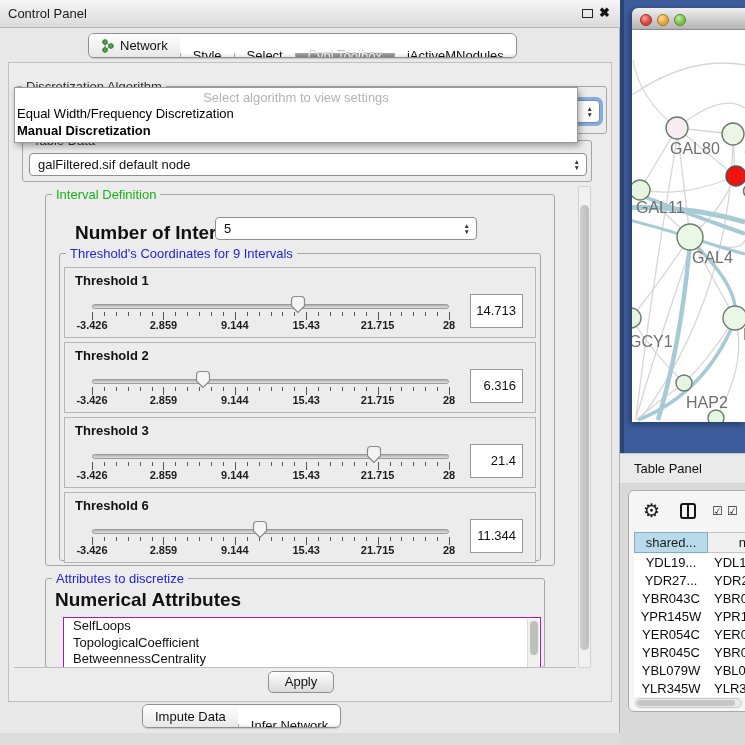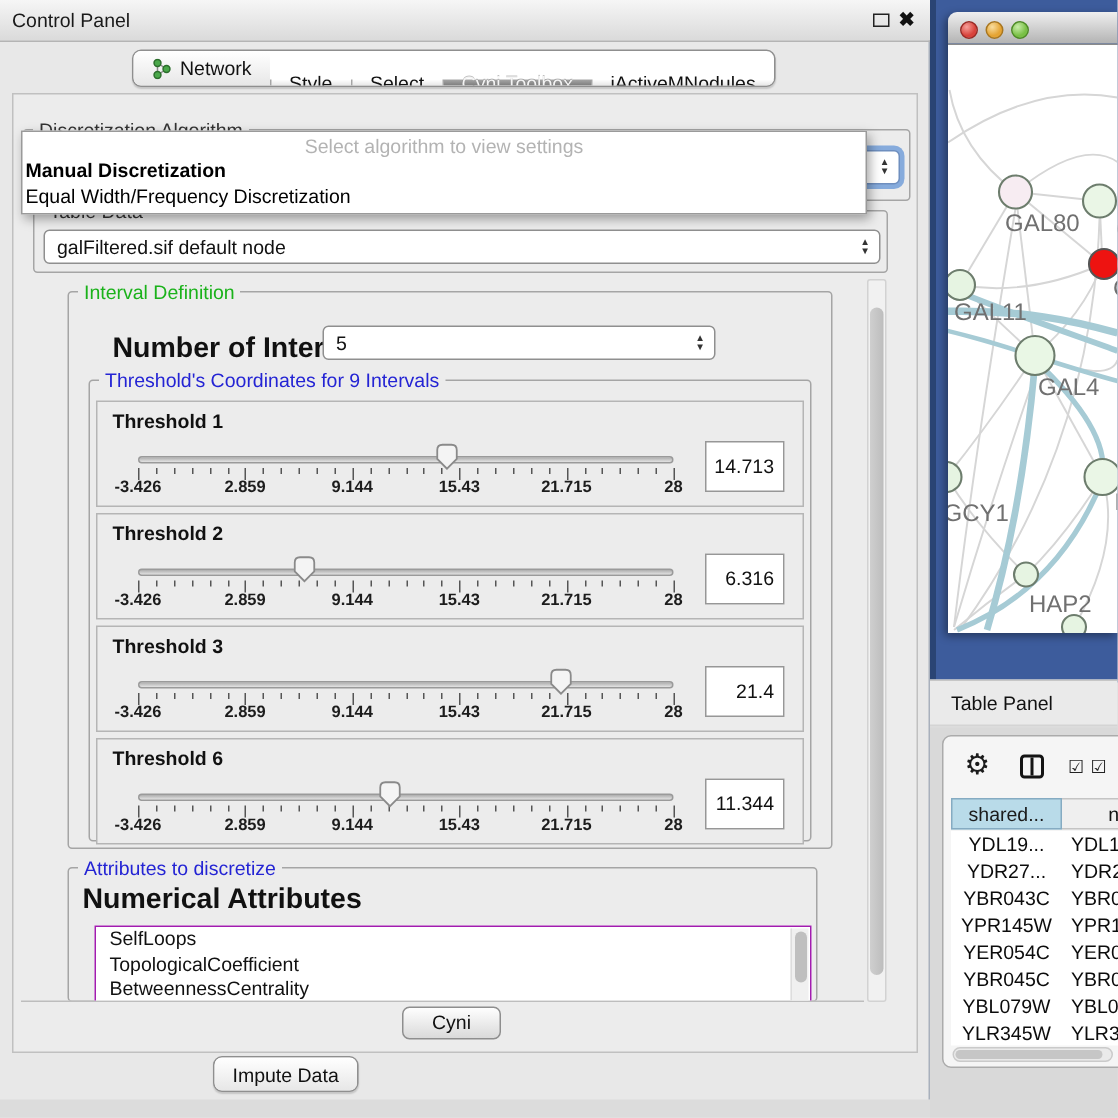--- a/index.html
+++ b/index.html
@@ -188,22 +188,22 @@
       <span>galFiltered.sif default node</span>
       <span class="stepper">
           <span>▲</span>
           <span>▼</span>
         </span>
     </div>
   </div>
 
   <div id="algo-popup">
     <div class="hint">Select algorithm to view settings</div>
+    <div class="item">Equal Width/Frequency Discretization</div>
     <div class="item bold">Manual Discretization</div>
-    <div class="item">Equal Width/Frequency Discretization</div>
   </div>
 
   <div id="scroll-area">
 
     <div class="fieldset" style="left:31px; top:8px; width:510px; height:372px;">
       <span class="fieldset-title ft-green">Interval Definition</span>
 
       <span class="bold-label" style="left:29px; top:27px;">Number of Intervals</span>
       <div class="combo" style="left:169px; top:22px; width:262px;">
         <span>5</span>
@@ -411,25 +411,28 @@
           <div id="attr-thumb"></div>
         </div>
       </div>
     </div>
   </div>
 
   <div id="v-scrollbar">
     <div id="v-thumb"></div>
   </div>
 
-  <div id="apply-btn">Cyni</div>
+  <div id="apply-btn">Apply</div>
 
   <div class="seg-group" id="bottom-tabs" style="left:142px; top:704px; height:24px;">
       <div class="seg-btn">
         <span>Impute Data</span>
+      </div>
+      <div class="seg-btn">
+        <span>Infer Network</span>
       </div>
     </div>
 </div>
 
 <div id="desktop-blue"></div>
 
 <div id="net-window">
   <div id="net-titlebar">
     <span class="tl" id="tl-red"></span>
     <span class="tl" id="tl-yellow"></span>

